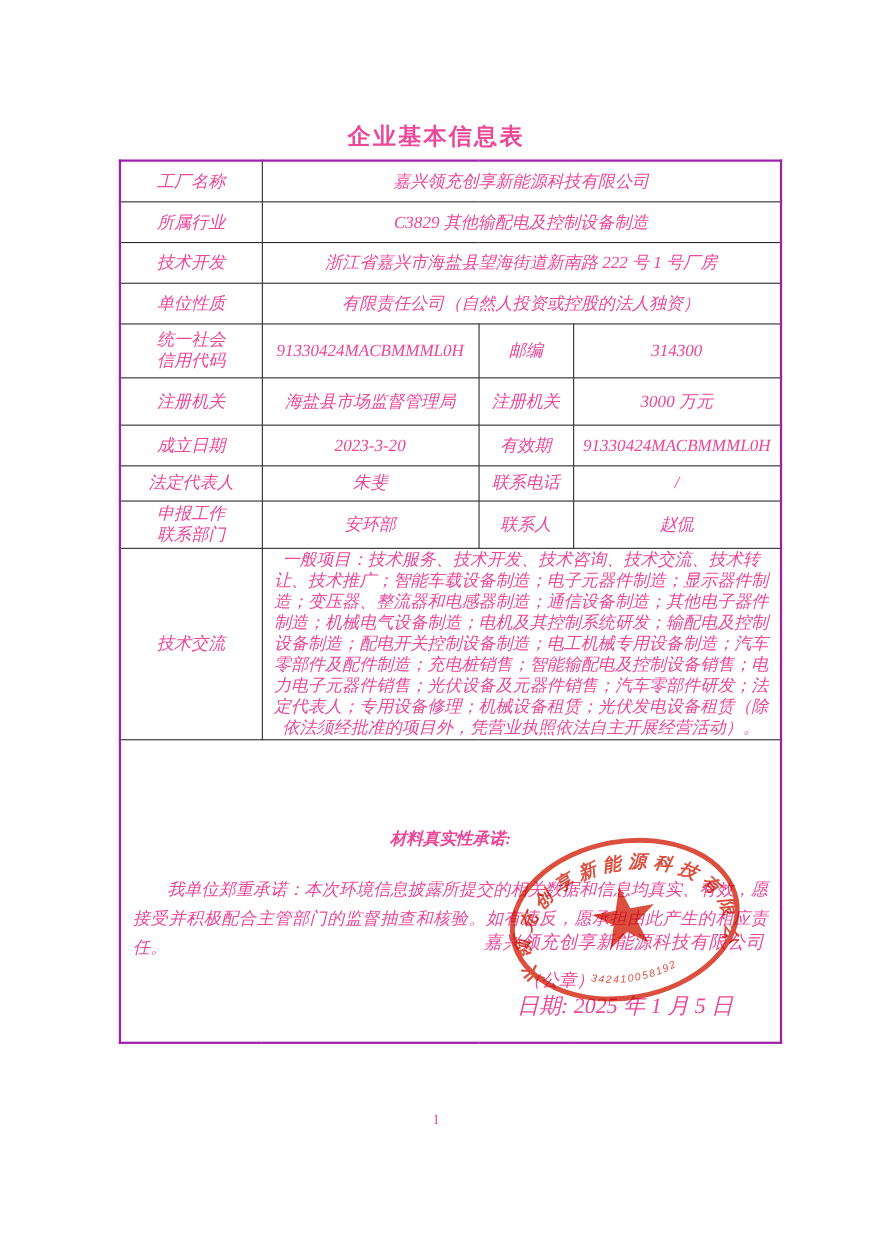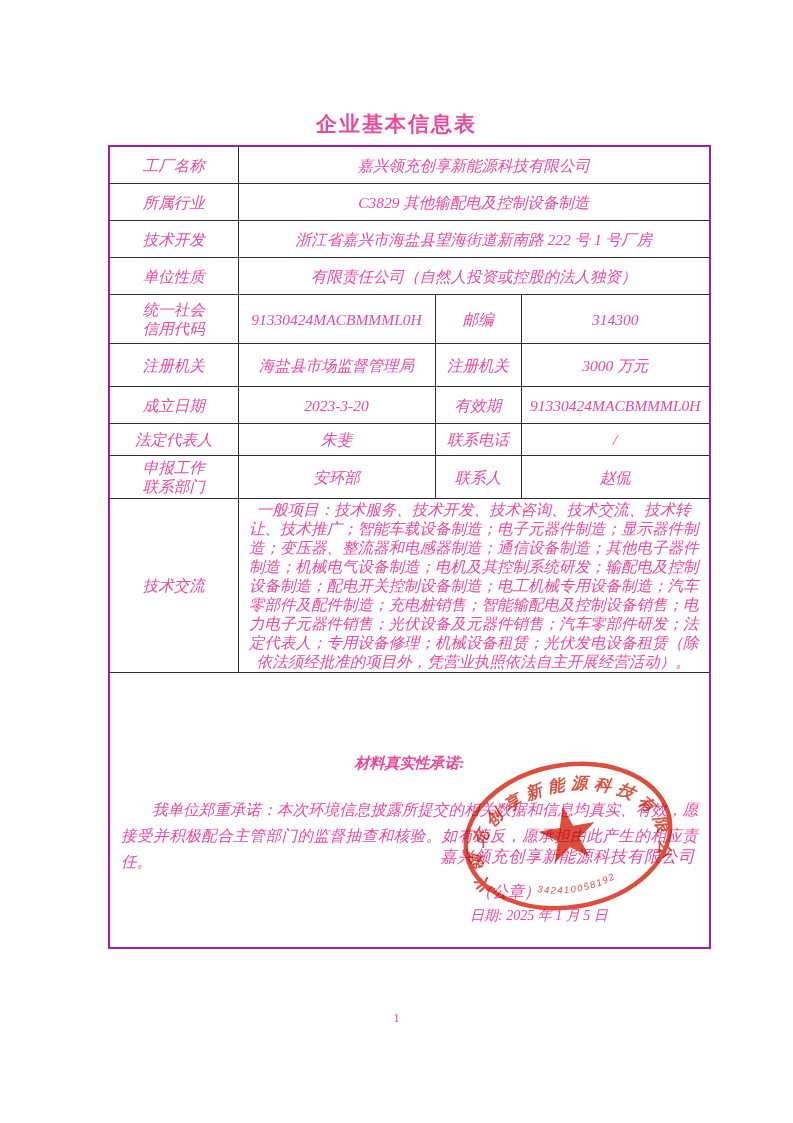--- a/index.html
+++ b/index.html
@@ -42,21 +42,21 @@
     position:relative;height:272px;padding:0;
     text-align:left;vertical-align:top;
   }
   .c-head{font-weight:700;font-size:15px;padding:8px 6px 0 6px;}
   .c-body{
     margin:24px 7px 0 7px;text-indent:2em;
     font-size:15.5px;line-height:26px;text-align:justify;
   }
   .sig-company{position:absolute;left:330px;top:174px;font-size:16.5px;letter-spacing:0.5px;}
   .sig-note{position:absolute;left:366px;top:209px;font-size:16px;}
-  .sig-date{position:absolute;left:360px;top:233px;font-size:14px;}
+  .sig-date{position:absolute;left:360px;top:233px;font-size:20px;}
   .seal{
     position:absolute;left:346px;top:84px;
     mix-blend-mode:multiply;opacity:0.92;
     transform:rotate(-10deg);
   }
   .page-num{
     position:absolute;top:1010px;left:0;width:100%;
     text-align:center;font-size:13px;
   }
 </style>

